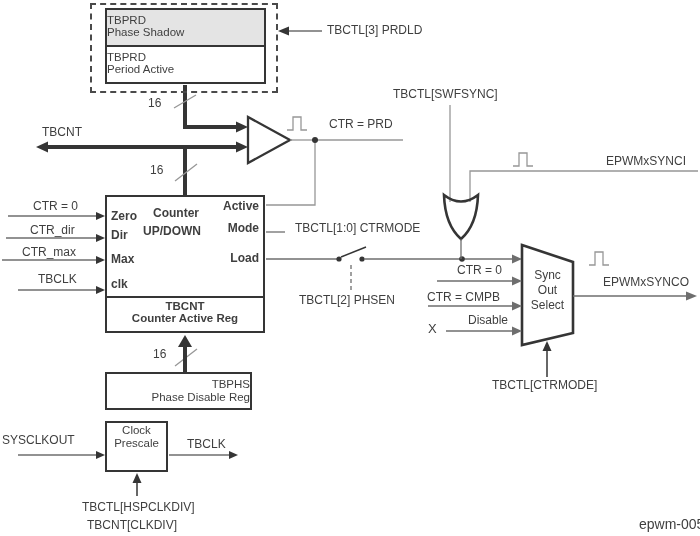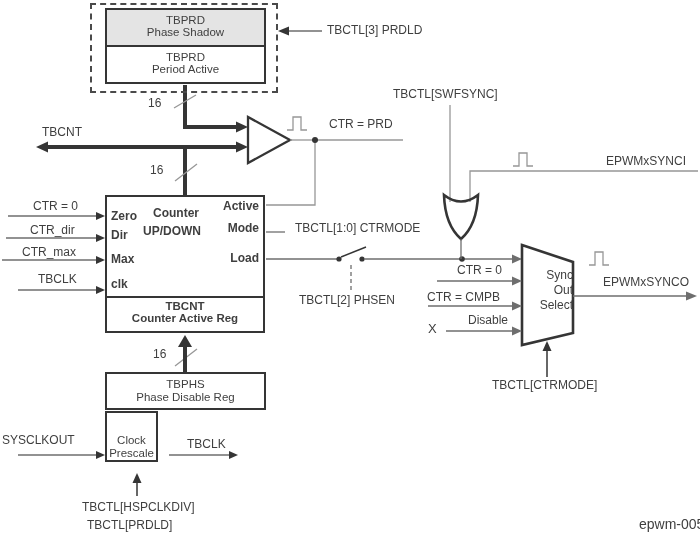--- a/index.html
+++ b/index.html
@@ -19,30 +19,30 @@
   .dashed{stroke-dasharray:4 3;}
   .ah-dark{fill:var(--line-dark);stroke:none;}
   .ah-mid{fill:var(--line-mid);stroke:none;}
   .dot{fill:var(--line-dark);stroke:none;}
   .shape{fill:#ffffff;stroke:var(--line-dark);stroke-width:2.3;}
   .shape-bold{fill:#ffffff;stroke:var(--line-dark);stroke-width:2.6;}
 
   .lbl{position:absolute;z-index:2;font-size:12px;color:var(--text);white-space:nowrap;line-height:13px;}
   .box{position:absolute;z-index:2;box-sizing:border-box;background:#ffffff;border:2px solid var(--line-dark);color:var(--text);}
   #dashed-box{left:90px;top:3px;width:188px;height:90px;border:2px dashed #4a4a4a;background:transparent;z-index:1;position:absolute;box-sizing:border-box;}
-  #tbprd-box{left:105px;top:8px;width:161px;height:76px;text-align:center;font-size:11.5px;}
+  #tbprd-box{left:105px;top:8px;width:161px;height:76px;font-size:11.5px;}
   .tbprd-top{height:37px;box-sizing:border-box;border-bottom:2px solid var(--line-dark);background:var(--shadow-fill);padding-top:4px;}
   .tbprd-bottom{height:35px;box-sizing:border-box;padding-top:4px;}
   #counter-box{left:105px;top:195px;width:160px;height:138px;font-weight:bold;}
   .cbx{position:absolute;font-size:12px;white-space:nowrap;line-height:13px;}
   .cbx-center{left:0;right:0;text-align:center;}
   #counter-divider{position:absolute;left:0;right:0;top:99px;height:2px;background:var(--line-dark);}
-  #tbphs-box{left:105px;top:372px;width:161px;height:38px;text-align:center;font-size:11.5px;padding-top:4px;line-height:13px;}
-  #clock-box{left:105px;top:411px;width:53px;height:51px;border-width:2.5px;text-align:center;font-size:11.5px;padding-top:21px;line-height:13px;}
-  #mux-label{left:522px;top:268px;width:51px;text-align:right;line-height:15px;}
+  #tbphs-box{left:105px;top:372px;width:147px;height:38px;text-align:right;font-size:11.5px;padding-top:4px;line-height:13px;}
+  #clock-box{left:105px;top:421px;width:63px;height:51px;border-width:2.5px;text-align:center;font-size:11.5px;padding-top:1px;line-height:13px;}
+  #mux-label{left:522px;top:268px;width:51px;text-align:center;line-height:15px;}
   #x-label{font-size:13px;}
   #figure-caption{font-size:14px;left:639px;top:518px;}
 </style>
 </head>
 <body>
 
 <div id="stage">
 
   <svg id="wires" width="700" height="536" viewBox="0 0 700 536">
 
@@ -216,16 +216,16 @@
   <div class="lbl" style="left:22px;top:246px">CTR_max</div>
   <div class="lbl" style="left:38px;top:273px">TBCLK</div>
   <div class="lbl" style="left:457px;top:264px">CTR = 0</div>
   <div class="lbl" style="left:427px;top:291px">CTR = CMPB</div>
   <div class="lbl" style="left:468px;top:314px">Disable</div>
   <div class="lbl" id="x-label" style="left:428px;top:322px">X</div>
   <div class="lbl" style="left:492px;top:379px">TBCTL[CTRMODE]</div>
   <div class="lbl" style="left:2px;top:434px">SYSCLKOUT</div>
   <div class="lbl" style="left:187px;top:438px">TBCLK</div>
   <div class="lbl" style="left:82px;top:501px">TBCTL[HSPCLKDIV]</div>
-  <div class="lbl" style="left:87px;top:519px">TBCTL[PRDLD]</div>
+  <div class="lbl" style="left:87px;top:519px">TBCNT[CLKDIV]</div>
   <div class="lbl" id="figure-caption">epwm-005</div>
 
 </div>
 
 </body></html>

